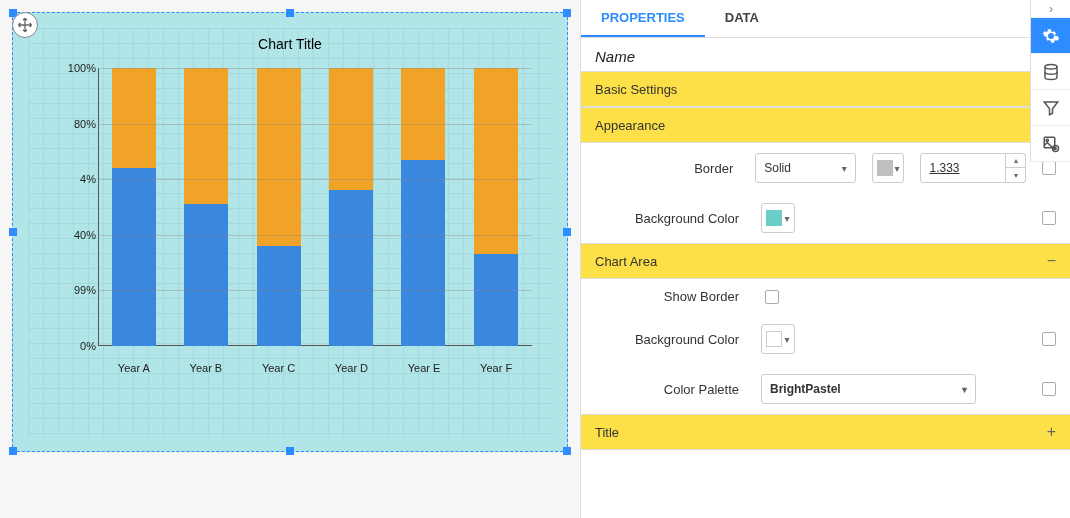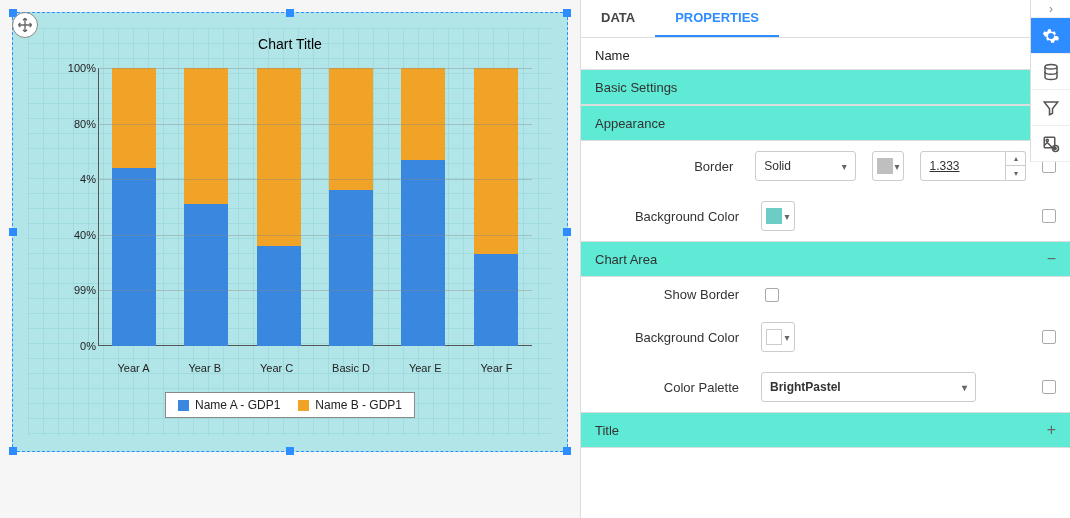--- a/index.html
+++ b/index.html
@@ -25,23 +25,23 @@
 .bar-b { background: #f0a326; width: 100%; }
 .x-labels { position: absolute; left: 70px; right: 20px; bottom: 62px; display: flex; justify-content: space-around; }
 .x-label { font-size: 11px; color: #222; text-align: center; }
 .legend { position: absolute; bottom: 18px; left: 50%; transform: translateX(-50%); background: #fff; border: 1px solid #888; padding: 5px 12px; display: flex; gap: 18px; font-size: 12px; color: #222; }
 .legend-item { display: flex; align-items: center; gap: 6px; }
 .legend-swatch { width: 11px; height: 11px; }
 .panel { width: 490px; border-left: 1px solid #ddd; display: flex; flex-direction: column; overflow-y: auto; }
 .tab-bar { display: flex; border-bottom: 1px solid #ddd; height: 38px; align-items: stretch; }
 .tab { padding: 0 20px; display: flex; align-items: center; font-size: 13px; font-weight: 600; color: #444; cursor: pointer; border-bottom: 2px solid transparent; }
 .tab.active { color: #2d8cff; border-bottom: 2px solid #2d8cff; }
-.section-label { padding: 10px 14px 6px; font-size: 13px; color: #222; }
+.section-label { padding: 10px 14px 6px; font-size: 15px; color: #222; font-style: italic; }
 .name-input { margin: 0 14px 10px; height: 32px; border: 1px solid #ccc; border-radius: 3px; padding: 0 10px; font-size: 12px; color: #333; }
-.section-header { background: #5eead4; border-top: 1px solid #ddd; border-bottom: 1px solid #ddd; padding: 8px 14px; font-size: 13px; color: #333; display: flex; justify-content: space-between; align-items: center; cursor: pointer; }
+.section-header { background: #fde047; border-top: 1px solid #ddd; border-bottom: 1px solid #ddd; padding: 8px 14px; font-size: 13px; color: #333; display: flex; justify-content: space-between; align-items: center; cursor: pointer; }
 .section-header .toggle { font-size: 16px; color: #666; font-weight: 300; }
 .prop-row { display: flex; align-items: center; padding: 10px 14px; gap: 16px; }
 .prop-label { width: 150px; text-align: right; font-size: 13px; color: #333; padding-right: 6px; }
 .select, .num-input { height: 30px; border: 1px solid #ccc; border-radius: 3px; font-size: 12px; padding: 0 8px; background: #fff; color: #333; display: flex; align-items: center; justify-content: space-between; }
 .select { width: 104px; }
 .select.wide { width: 215px; font-weight: bold; }
 .color-swatch-btn { width: 34px; height: 30px; border: 1px solid #ccc; border-radius: 3px; display: flex; align-items: center; justify-content: center; gap: 2px; background: #fff; cursor: pointer; }
 .color-swatch-inner { width: 16px; height: 16px; }
 .stepper { display: flex; }
 .num-input { width: 86px; border-radius: 3px 0 0 3px; text-decoration: underline; }
@@ -106,53 +106,43 @@
             <div class="bar-group">
               <div class="bar-b" style="height: 67%;"></div>
               <div class="bar-a" style="height: 33%;"></div>
             </div>
           </div>
       </div>
       <div class="x-labels" id="xlabels">
           <span class="x-label">Year A</span>
           <span class="x-label">Year B</span>
           <span class="x-label">Year C</span>
-          <span class="x-label">Basic D</span>
+          <span class="x-label">Year D</span>
           <span class="x-label">Year E</span>
           <span class="x-label">Year F</span>
         </div>
-      <div class="legend">
-        <div class="legend-item">
-          <span class="legend-swatch" style="background:#3a87e0"></span>
-          <span>Name A - GDP1</span>
-        </div>
-        <div class="legend-item">
-          <span class="legend-swatch" style="background:#f0a326"></span>
-          <span>Name B - GDP1</span>
-        </div>
-      </div>
     <div class="y-tick" style="left: 28px; width: 40px; text-align: right; top: 318px;">0%</div>
         <div class="y-tick" style="left: 28px; width: 40px; text-align: right; top: 262.4px;">99%</div>
         <div class="y-tick-line" style="top: 262.4px;"></div>
         <div class="y-tick" style="left: 28px; width: 40px; text-align: right; top: 206.8px;">40%</div>
         <div class="y-tick-line" style="top: 206.8px;"></div>
         <div class="y-tick" style="left: 28px; width: 40px; text-align: right; top: 151.2px;">4%</div>
         <div class="y-tick-line" style="top: 151.2px;"></div>
         <div class="y-tick" style="left: 28px; width: 40px; text-align: right; top: 95.6px;">80%</div>
         <div class="y-tick-line" style="top: 95.6px;"></div>
         <div class="y-tick" style="left: 28px; width: 40px; text-align: right; top: 40px;">100%</div>
         <div class="y-tick-line" style="top: 40px;"></div>
       </div>
   </div>
 </div>
 
 <div class="panel">
   <div class="tab-bar">
+    <div class="tab active">PROPERTIES</div>
     <div class="tab">DATA</div>
-    <div class="tab active">PROPERTIES</div>
   </div>
   <div class="section-label">Name</div>
 
   <div class="section-header">
     <span>Basic Settings</span>
     <span class="toggle">+</span>
   </div>
 
   <div class="section-header">
     <span>Appearance</span>

